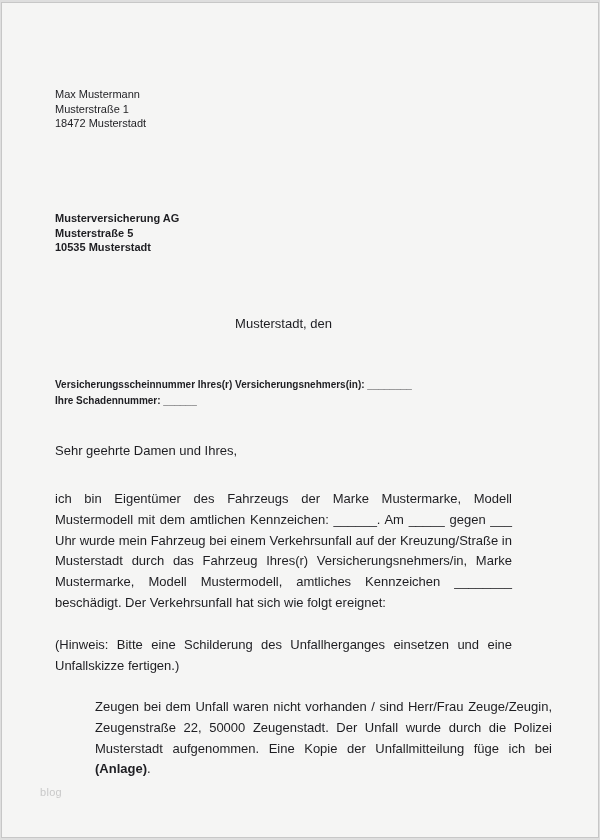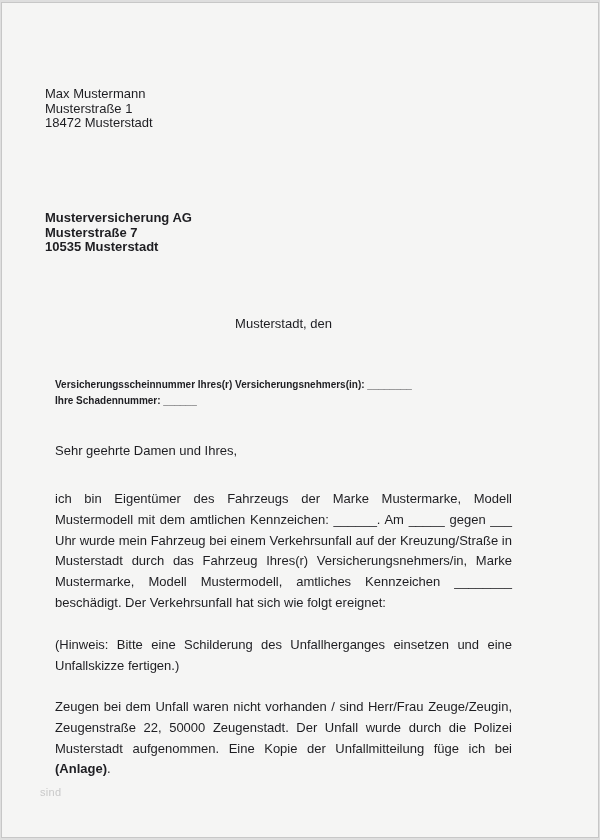--- a/index.html
+++ b/index.html
@@ -19,22 +19,22 @@
     position: absolute;
     left: 1px;
     right: 1px;
     top: 2px;
     bottom: 2px;
     background: #f5f5f4;
     border: 1px solid #c7c7c7;
   }
   .abs { position: absolute; }
   .address-block {
-    left: 43px;
-    font-size: 13px;
+    left: 53px;
+    font-size: 11px;
     line-height: 14.5px;
     white-space: nowrap;
   }
   .sender   { top: 84px; }
   .recipient{ top: 208px; font-weight: bold; }
   .dateline {
     left: 53px;
     top: 313px;
     width: 457px;
     text-align: center;
@@ -55,21 +55,21 @@
   }
   .para {
     left: 53px;
     width: 457px;
     font-size: 13px;
     line-height: 20.8px;
     text-align: justify;
   }
   .para1 { top: 486px; }
   .para2 { top: 632px; }
-  .para3 { top: 694px; }
+  .para3 { top: 694px; margin-left: 40px; }
   .bold  { font-weight: bold; }
   .watermark {
     left: 38px;
     top: 783px;
     font-size: 11px;
     color: #c9c9c9;
     letter-spacing: 0.3px;
   }
 </style>
 </head>
@@ -78,34 +78,34 @@
 <div class="page">
 
   <div class="abs address-block sender">
     <div>Max Mustermann</div>
     <div>Musterstraße 1</div>
     <div>18472 Musterstadt</div>
   </div>
 
   <div class="abs address-block recipient">
     <div>Musterversicherung AG</div>
-    <div>Musterstraße 7</div>
+    <div>Musterstraße 5</div>
     <div>10535 Musterstadt</div>
   </div>
 
   <div class="abs dateline">Musterstadt, den</div>
 
   <div class="abs refblock">
     <div>Versicherungsscheinnummer Ihres(r) Versicherungsnehmers(in): ________</div>
     <div>Ihre Schadennummer: ______</div>
   </div>
 
   <div class="abs salutation">Sehr geehrte Damen und Ihres,</div>
 
   <div class="abs para para1">ich bin Eigentümer des Fahrzeugs der Marke Mustermarke, Modell Mustermodell mit dem amtlichen Kennzeichen: ______. Am _____ gegen ___ Uhr wurde mein Fahrzeug bei einem Verkehrsunfall auf der Kreuzung/Straße in Musterstadt durch das Fahrzeug Ihres(r) Versicherungsnehmers/in, Marke Mustermarke, Modell Mustermodell, amtliches Kennzeichen ________ beschädigt. Der Verkehrsunfall hat sich wie folgt ereignet:</div>
 
   <div class="abs para para2">(Hinweis: Bitte eine Schilderung des Unfallherganges einsetzen und eine Unfallskizze fertigen.)</div>
 
   <div class="abs para para3"><span>Zeugen bei dem Unfall waren nicht vorhanden / sind Herr/Frau Zeuge/Zeugin, Zeugenstraße 22, 50000 Zeugenstadt. Der Unfall wurde durch die Polizei Musterstadt aufgenommen. Eine Kopie der Unfallmitteilung füge ich bei </span><span class="bold">(Anlage)</span><span>.</span></div>
 
-  <div class="abs watermark">sind</div>
+  <div class="abs watermark">blog</div>
 
 </div>
 
 </body></html>

